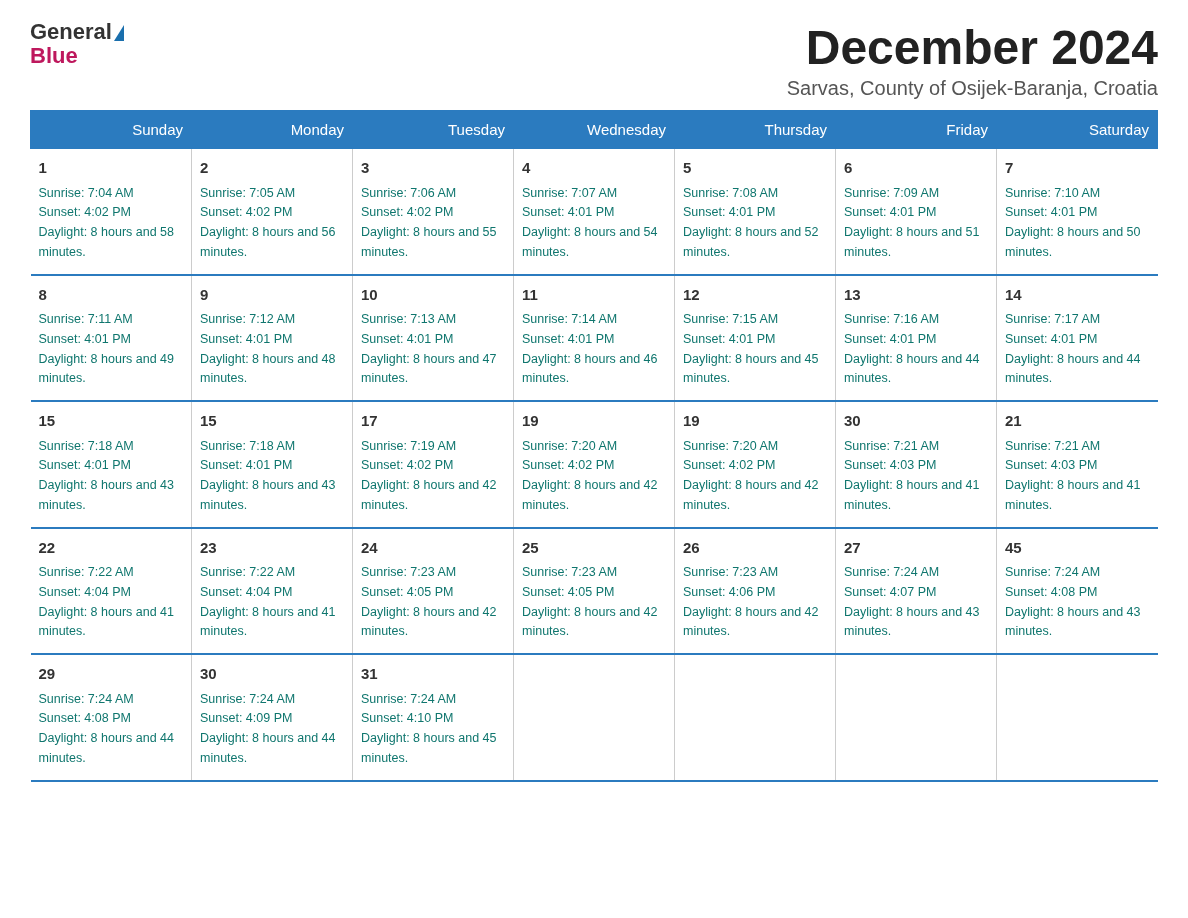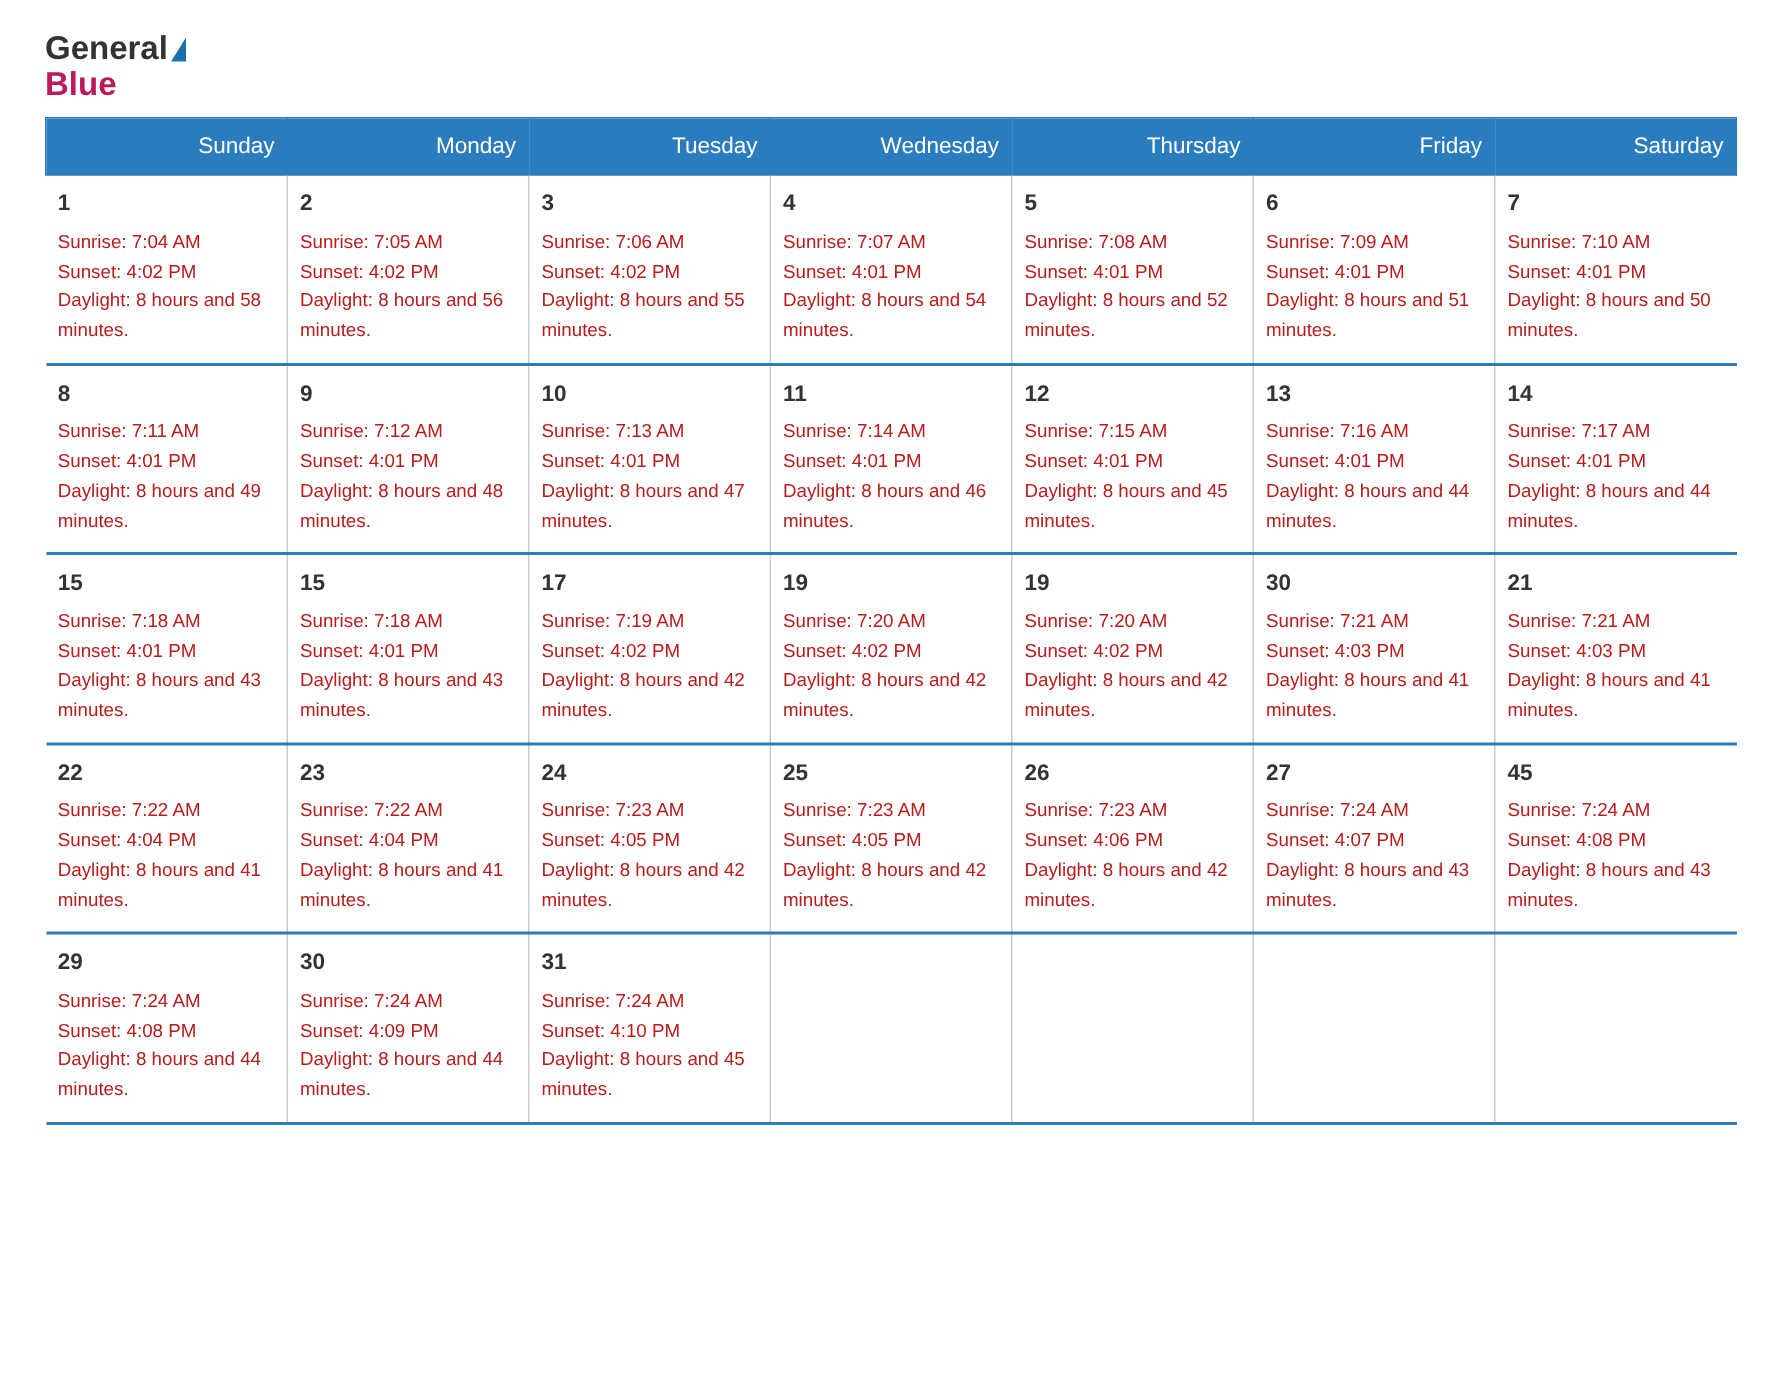--- a/index.html
+++ b/index.html
@@ -83,36 +83,40 @@
       border-right: none;
     }
     .day-number {
       font-size: 15px;
       font-weight: bold;
       display: block;
       margin-bottom: 3px;
     }
     .day-info {
       font-size: 12.5px;
-      color: #b91c1c;
+      color: #0f766e;
       margin-top: 41px;
     }
     .empty-cell {
       background: #fff;
     }
   </style>
 </head>
 <body>
 
 <div class="header-row">
   <div class="logo">
     <div>
       <span class="logo-general">General</span><span class="logo-triangle"></span>
     </div>
     <div class="logo-blue">Blue</div>
+  </div>
+  <div class="title-section">
+    <div class="month-title">December 2024</div>
+    <div class="location-title">Sarvas, County of Osijek-Baranja, Croatia</div>
   </div>
 </div>
 
 <table class="calendar">
   <thead>
     <tr>
     <th>Sunday</th>
         <th>Monday</th>
         <th>Tuesday</th>
         <th>Wednesday</th>

